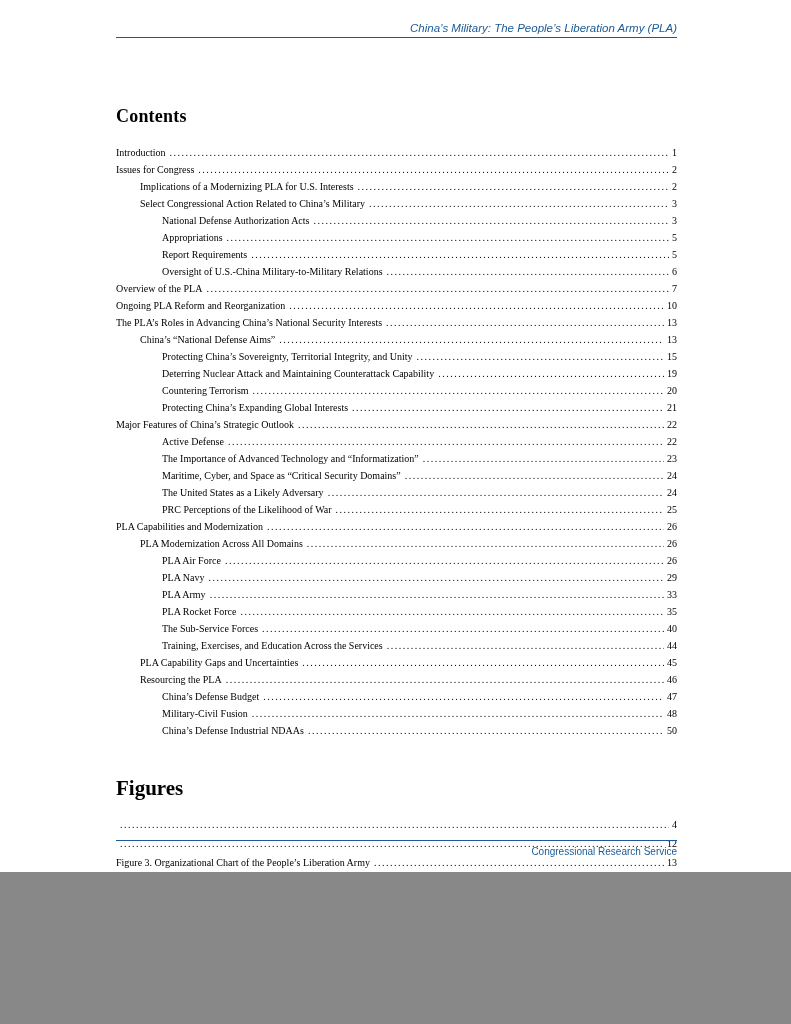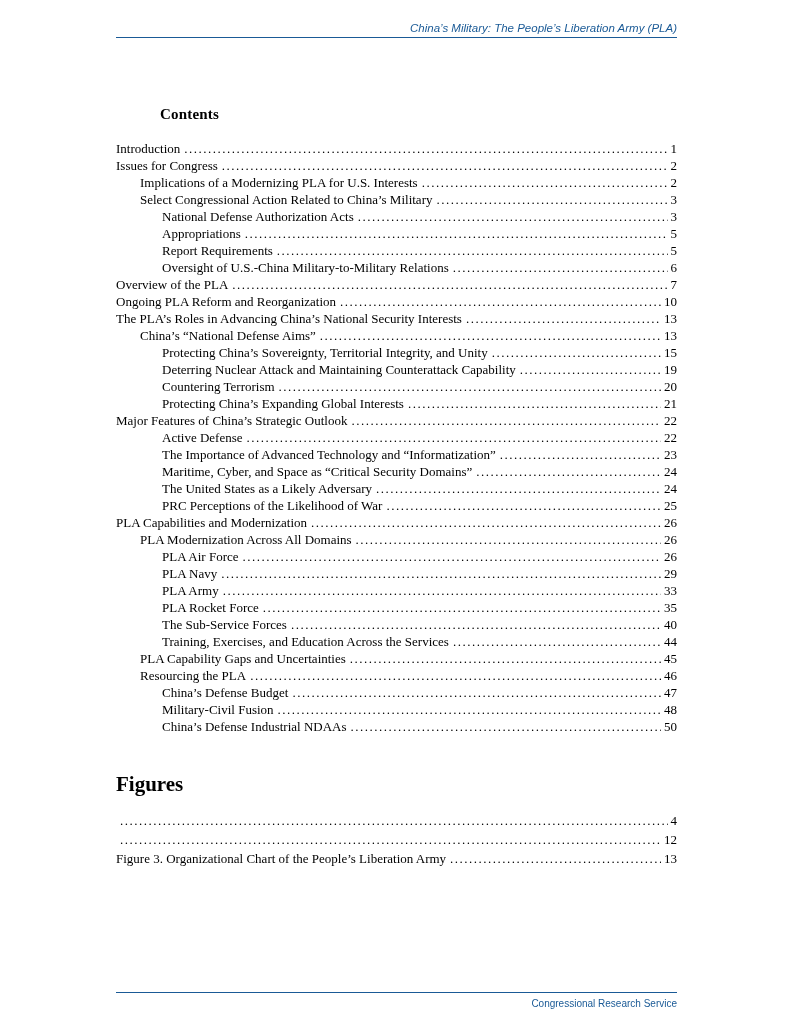--- a/index.html
+++ b/index.html
@@ -1,52 +1,51 @@
 <!DOCTYPE html>
 <html style="--accent: #1a5a96;"><head>
 <meta charset="utf-8">
 <style>
   :root { --accent: #1a5a96; }
   * { box-sizing: border-box; margin: 0; padding: 0; }
   html, body { background: #888; }
   .page {
-    width: 791px; height: 1024px;
+    width: 791px; height: 872px;
     margin: 0 auto;
     background: #ffffff;
     position: relative;
     font-family: "Liberation Serif", "DejaVu Serif", serif;
     color: #000;
     overflow: hidden;
   }
   .page-header { padding-top: 22px; margin: 0 114px 0 116px; }
   .header-title {
     text-align: right;
     font-family: "Liberation Sans", sans-serif;
     font-style: italic;
     font-size: 11.5px;
     color: var(--accent);
     padding-bottom: 3px;
   }
   .header-rule { border-bottom: 1.5px solid var(--accent); }
   .content { width: 561px; margin-left: 116px; }
   .contents-heading {
-    font-size: 15px;
+    font-size: 18px;
     font-weight: bold;
     margin-top: 68px;
     margin-bottom: 17px;
     letter-spacing: 0.2px;
-    margin-left: 44px;
   }
   .figures-heading {
     font-size: 21px;
     font-weight: bold;
     margin-top: 37px;
     margin-bottom: 15px;
   }
-  .toc-list { font-size: 13px; }
+  .toc-list { font-size: 10px; }
   .toc-row {
     display: flex;
     align-items: baseline;
     line-height: 17px;
     width: 100%;
   }
   .toc-row.lvl-1 { padding-left: 24px; }
   .toc-row.lvl-2 { padding-left: 46px; }
   .toc-label { white-space: nowrap; }
   .dots {

